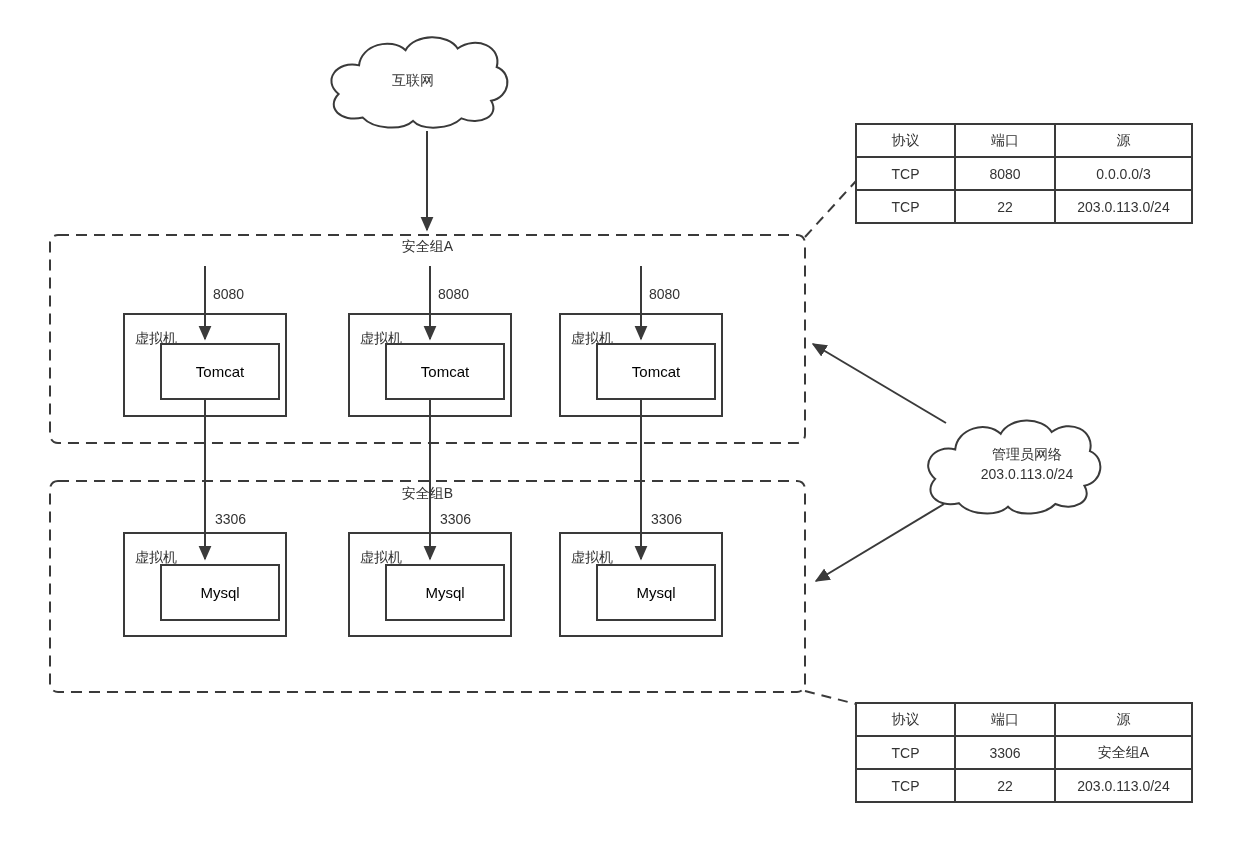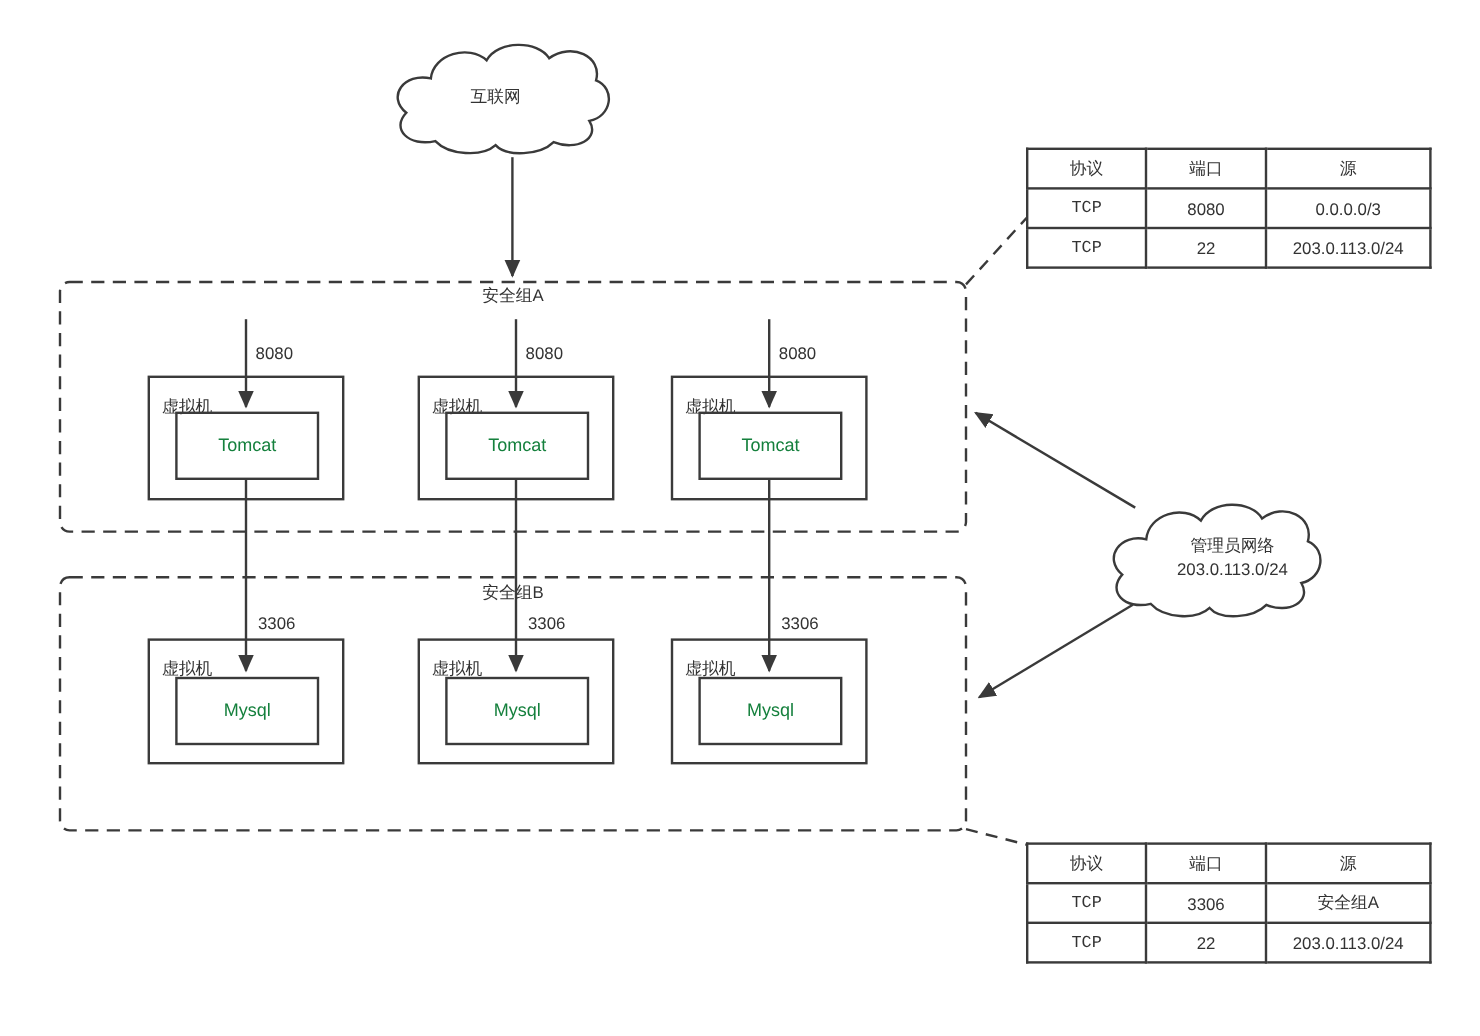--- a/index.html
+++ b/index.html
@@ -45,30 +45,30 @@
   }
   .vm-label {
     position: absolute;
     left: 10px;
     top: 15px;
     font-size: 14px;
     color: #333333;
   }
   .app-box {
     position: absolute;
-    left: 21px;
+    left: 35px;
     top: 28px;
     width: 120px;
     height: 57px;
     border: 2px solid #3a3a3a;
     display: flex;
     align-items: center;
     justify-content: center;
     font-size: 15px;
-    color: #15803d;
+    color: #000000;
     background: transparent;
   }
 
   .port-label {
     position: absolute;
     font-size: 14px;
     line-height: 16px;
     color: #333333;
     z-index: 2;
   }
@@ -81,21 +81,21 @@
   }
   table.rules td {
     border: 2px solid #3a3a3a;
     text-align: center;
     vertical-align: middle;
     font-size: 14px;
     color: #333333;
     height: 33px;
     padding: 0 4px;
   }
-  table.rules td.col-proto { width: 99px; font-family: Liberation Mono, monospace; }
+  table.rules td.col-proto { width: 99px; }
   table.rules td.col-port  { width: 100px; margin-left: 43px; }
   table.rules td.col-src   { width: 137px; }
 </style>
 </head>
 <body>
 
 <div class="canvas">
 
   <svg class="lines-layer" width="1233" height="863" viewBox="0 0 1233 863" xmlns="http://www.w3.org/2000/svg">
     <defs>

